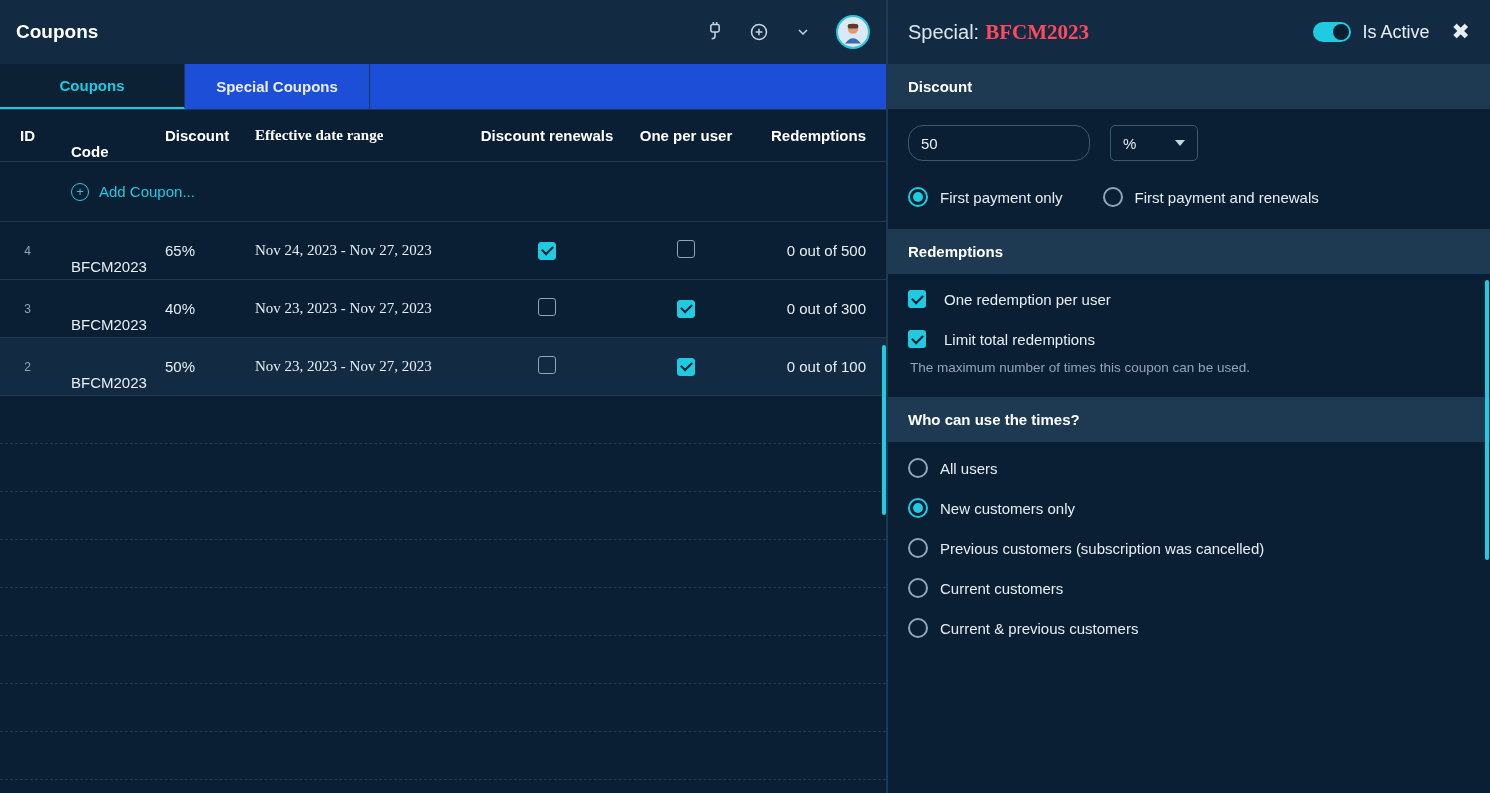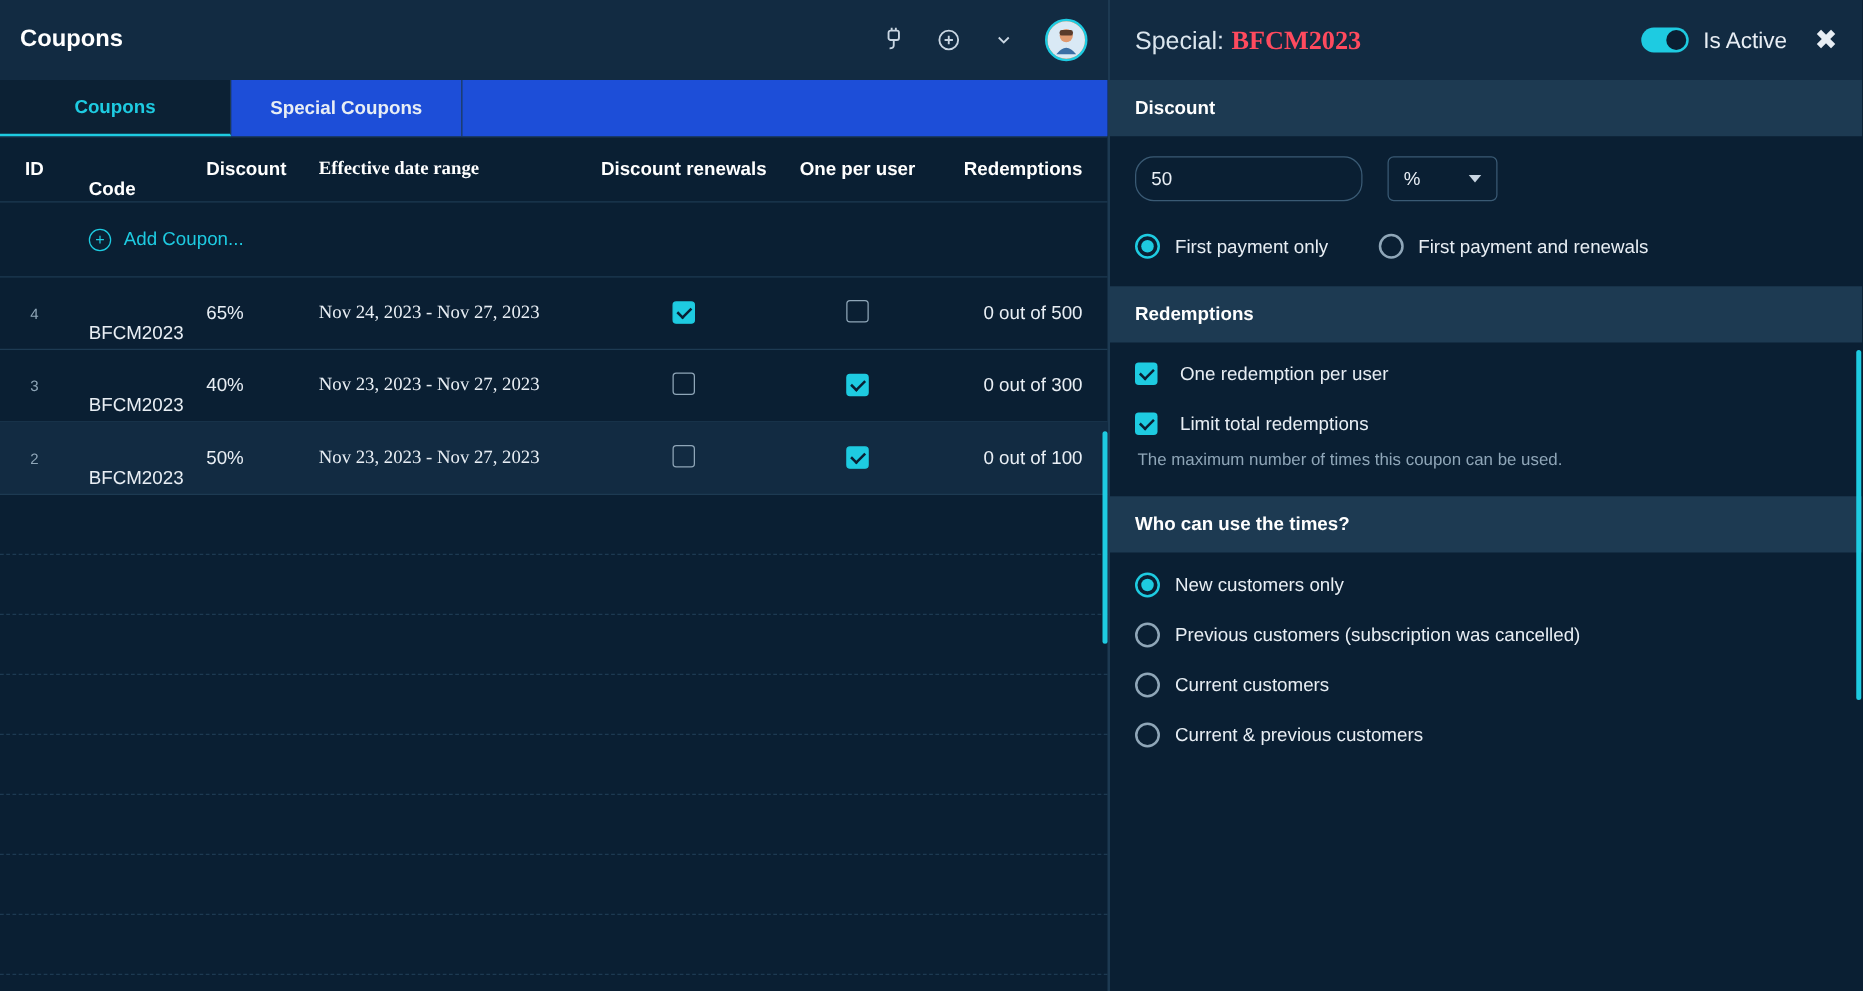--- a/index.html
+++ b/index.html
@@ -447,20 +447,24 @@
           <span class="ck"></span>
           <span>Limit total redemptions</span>
         </div>
       </div>
       <div class="help-text">The maximum number of times this coupon can be used.</div>
     </div>
 
     <div class="sec-header">Who can use the times?</div>
     <div class="sec-body">
       <div class="vradios">
+        <div class="radio unsel">
+          <span class="r-circ"></span>
+          <span>All users</span>
+        </div>
         <div class="radio sel">
           <span class="r-circ"></span>
           <span>New customers only</span>
         </div>
         <div class="radio unsel">
           <span class="r-circ"></span>
           <span>Previous customers (subscription was cancelled)</span>
         </div>
         <div class="radio unsel">
           <span class="r-circ"></span>

